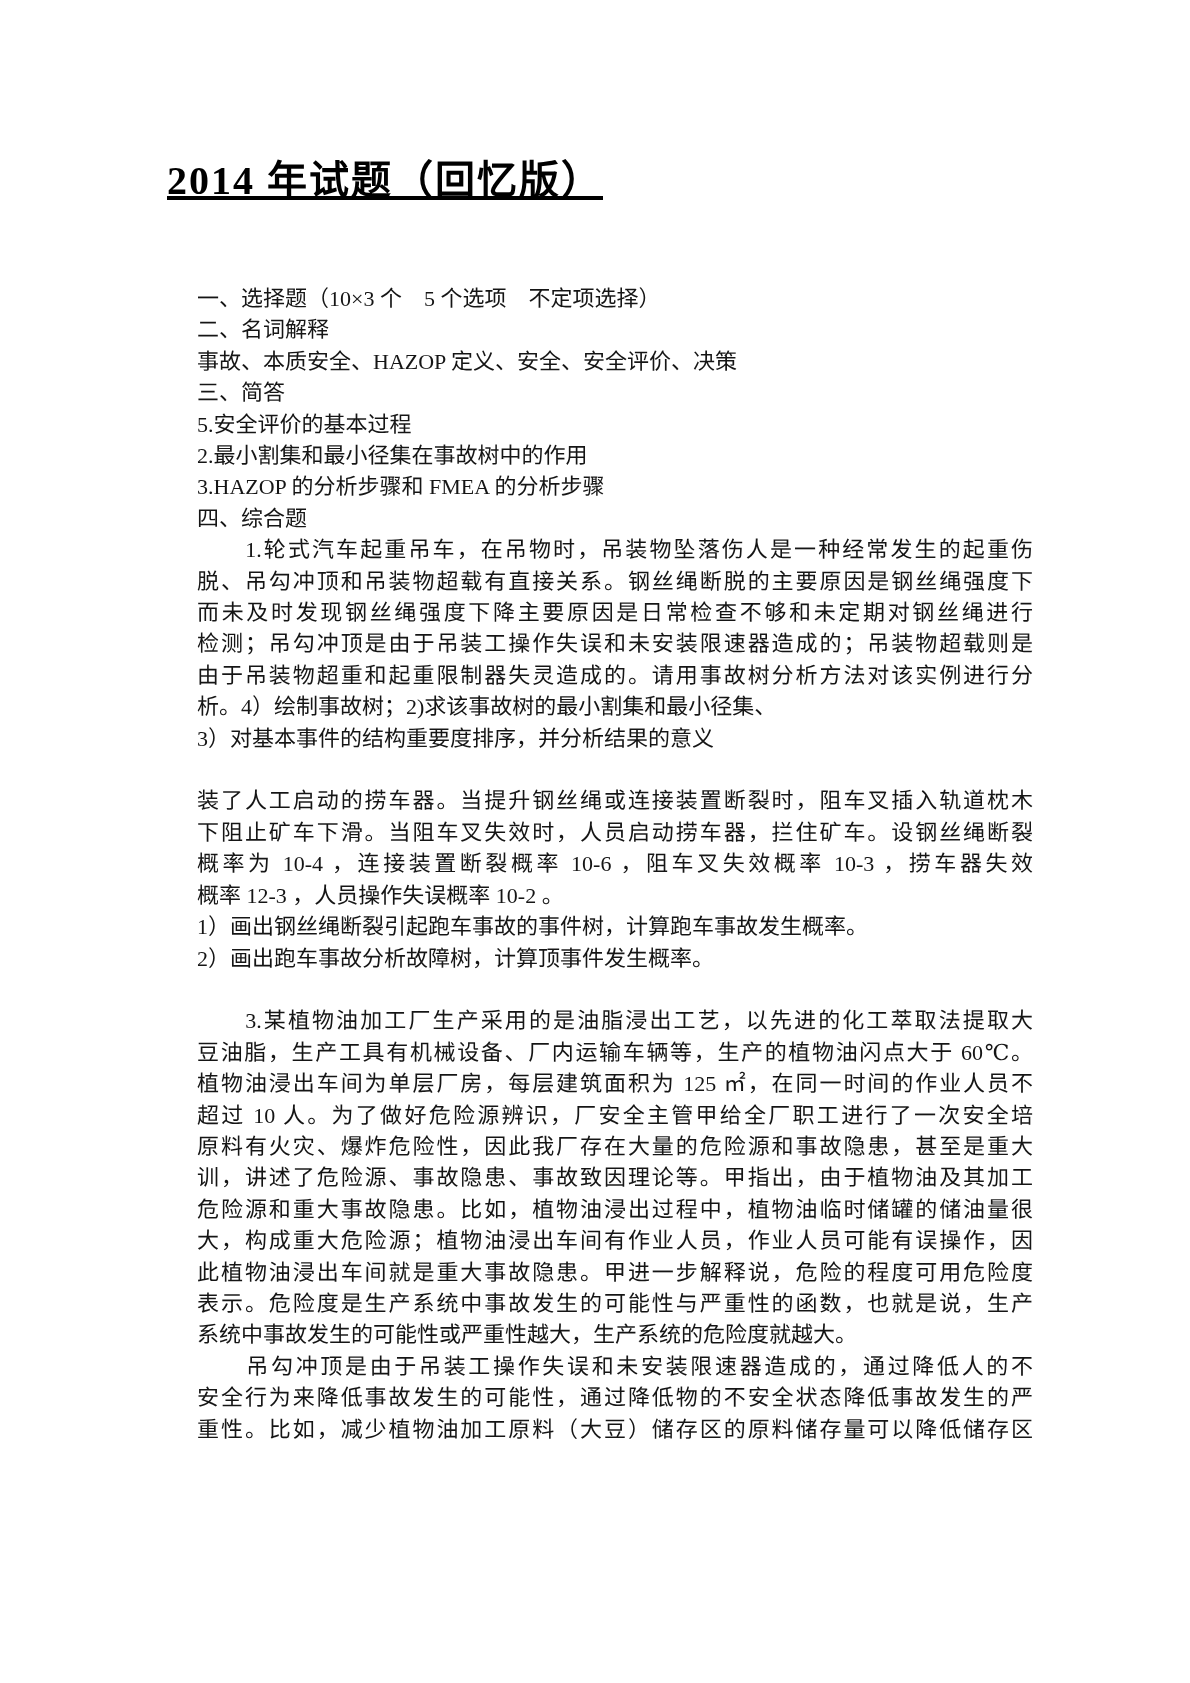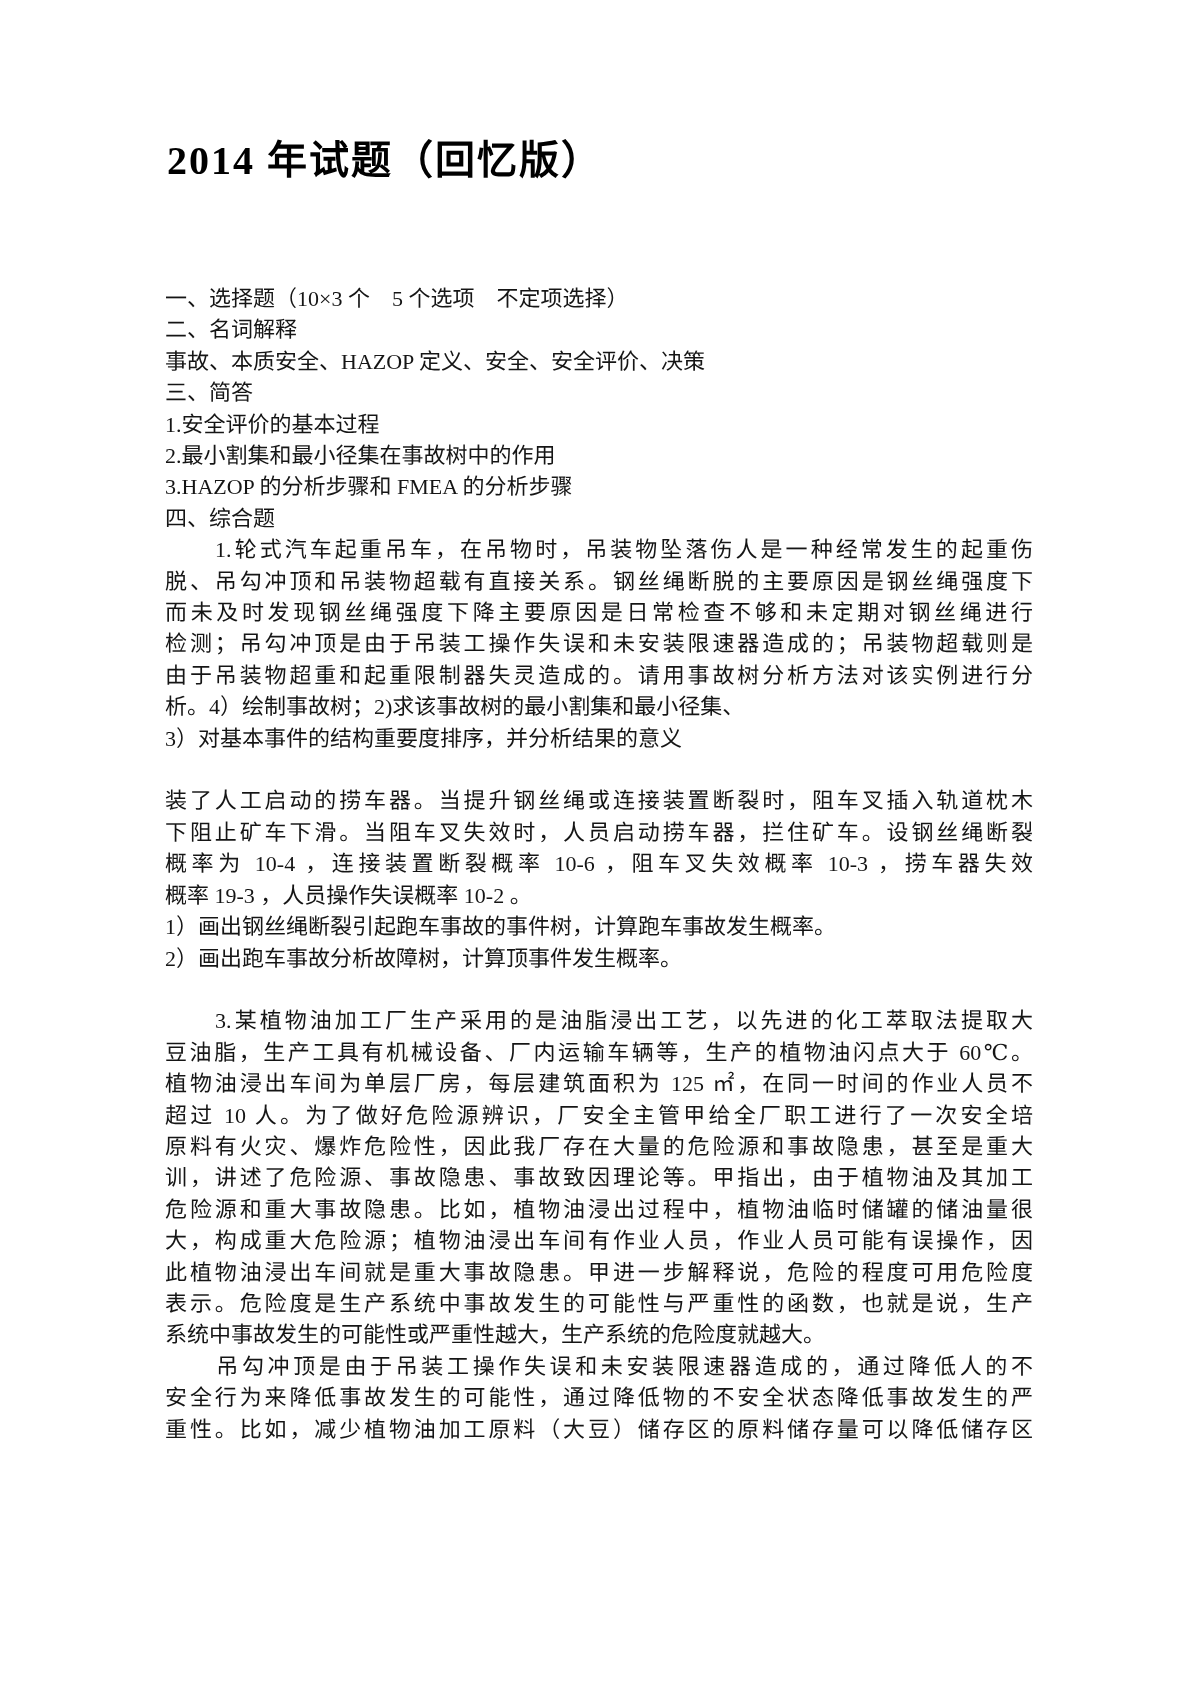--- a/index.html
+++ b/index.html
@@ -12,78 +12,80 @@
     width: 1190px;
     height: 1683px;
     background: #ffffff;
     overflow: hidden;
     font-family: "Liberation Serif", "DejaVu Serif", serif;
     color: #111111;
   }
   .doc-title {
     position: absolute;
     left: 167px;
-    top: 132px;
+    top: 152px;
     margin: 0;
     font-size: 40px;
     line-height: 58px;
     font-weight: 700;
     letter-spacing: 2px;
     color: #000000;
     white-space: nowrap;
+    text-decoration: underline;
   }
   .doc-body {
     position: absolute;
     left: 165px;
     top: 283px;
     width: 868px;
     font-size: 22px;
     line-height: 31.4px;
     color: #151515;
   }
   .block { margin: 0; }
   .block.gap { margin-top: 31.4px; }
   .line {
     min-height: 31.4px;
     white-space: normal;
     overflow: hidden;
+    margin-left: 32px;
   }
   .line.j {
     text-align: justify;
     text-align-last: justify;
   }
 </style>
 </head>
 <body>
 
 <div class="page">
   <h1 class="doc-title">2014 年试题（回忆版）</h1>
   <div class="doc-body">
       <div class="block">
         <div class="line">一、选择题（10×3 个　5 个选项　不定项选择）</div>
         <div class="line">二、名词解释</div>
         <div class="line">事故、本质安全、HAZOP 定义、安全、安全评价、决策</div>
         <div class="line">三、简答</div>
-        <div class="line">1.安全评价的基本过程</div>
+        <div class="line">5.安全评价的基本过程</div>
         <div class="line">2.最小割集和最小径集在事故树中的作用</div>
         <div class="line">3.HAZOP 的分析步骤和 FMEA 的分析步骤</div>
         <div class="line">四、综合题</div>
         <div class="line j">　　1.轮式汽车起重吊车，在吊物时，吊装物坠落伤人是一种经常发生的起重伤</div>
         <div class="line j">脱、吊勾冲顶和吊装物超载有直接关系。钢丝绳断脱的主要原因是钢丝绳强度下</div>
         <div class="line j">而未及时发现钢丝绳强度下降主要原因是日常检查不够和未定期对钢丝绳进行</div>
         <div class="line j">检测；吊勾冲顶是由于吊装工操作失误和未安装限速器造成的；吊装物超载则是</div>
         <div class="line j">由于吊装物超重和起重限制器失灵造成的。请用事故树分析方法对该实例进行分</div>
         <div class="line">析。4）绘制事故树；2)求该事故树的最小割集和最小径集、</div>
         <div class="line">3）对基本事件的结构重要度排序，并分析结果的意义</div>
       </div>
       <div class="block gap">
         <div class="line j">装了人工启动的捞车器。当提升钢丝绳或连接装置断裂时，阻车叉插入轨道枕木</div>
         <div class="line j">下阻止矿车下滑。当阻车叉失效时，人员启动捞车器，拦住矿车。设钢丝绳断裂</div>
         <div class="line j">概率为 10-4 ，连接装置断裂概率 10-6 ，阻车叉失效概率 10-3 ，捞车器失效</div>
-        <div class="line">概率 19-3 ，人员操作失误概率 10-2 。</div>
+        <div class="line">概率 12-3 ，人员操作失误概率 10-2 。</div>
         <div class="line">1）画出钢丝绳断裂引起跑车事故的事件树，计算跑车事故发生概率。</div>
         <div class="line">2）画出跑车事故分析故障树，计算顶事件发生概率。</div>
       </div>
       <div class="block gap">
         <div class="line j">　　3.某植物油加工厂生产采用的是油脂浸出工艺，以先进的化工萃取法提取大</div>
         <div class="line j">豆油脂，生产工具有机械设备、厂内运输车辆等，生产的植物油闪点大于 60℃。</div>
         <div class="line j">植物油浸出车间为单层厂房，每层建筑面积为 125 ㎡，在同一时间的作业人员不</div>
         <div class="line j">超过 10 人。为了做好危险源辨识，厂安全主管甲给全厂职工进行了一次安全培</div>
         <div class="line j">原料有火灾、爆炸危险性，因此我厂存在大量的危险源和事故隐患，甚至是重大</div>
         <div class="line j">训，讲述了危险源、事故隐患、事故致因理论等。甲指出，由于植物油及其加工</div>

